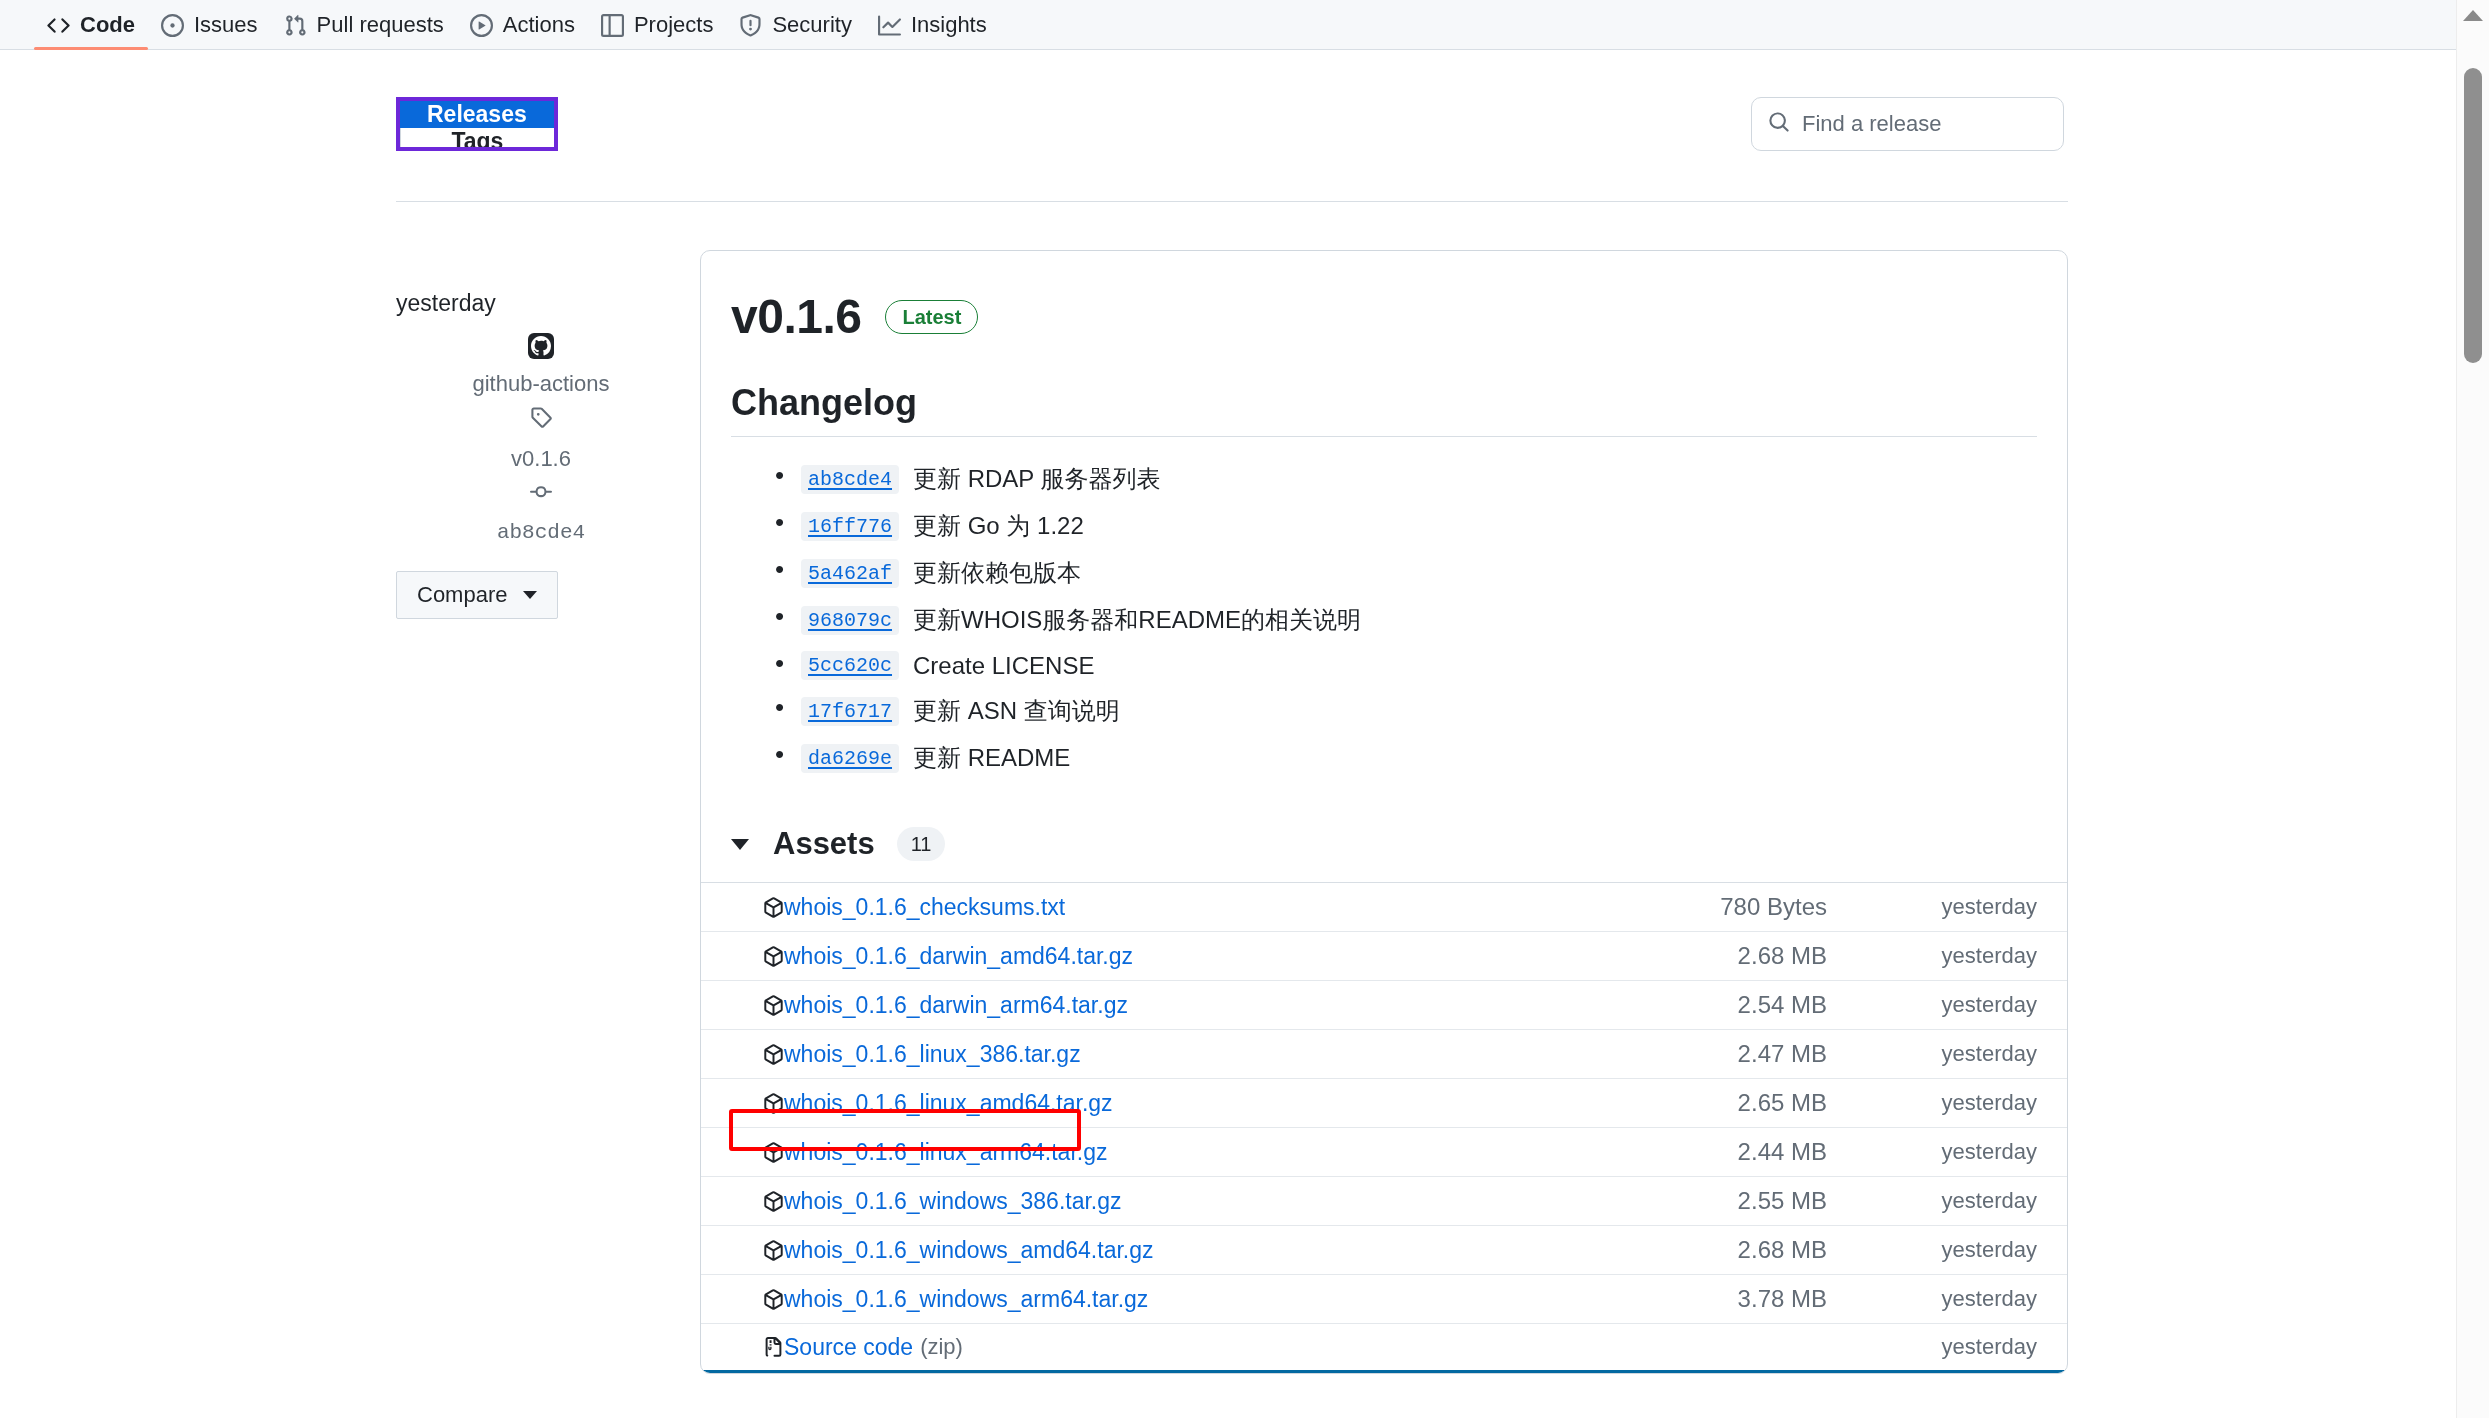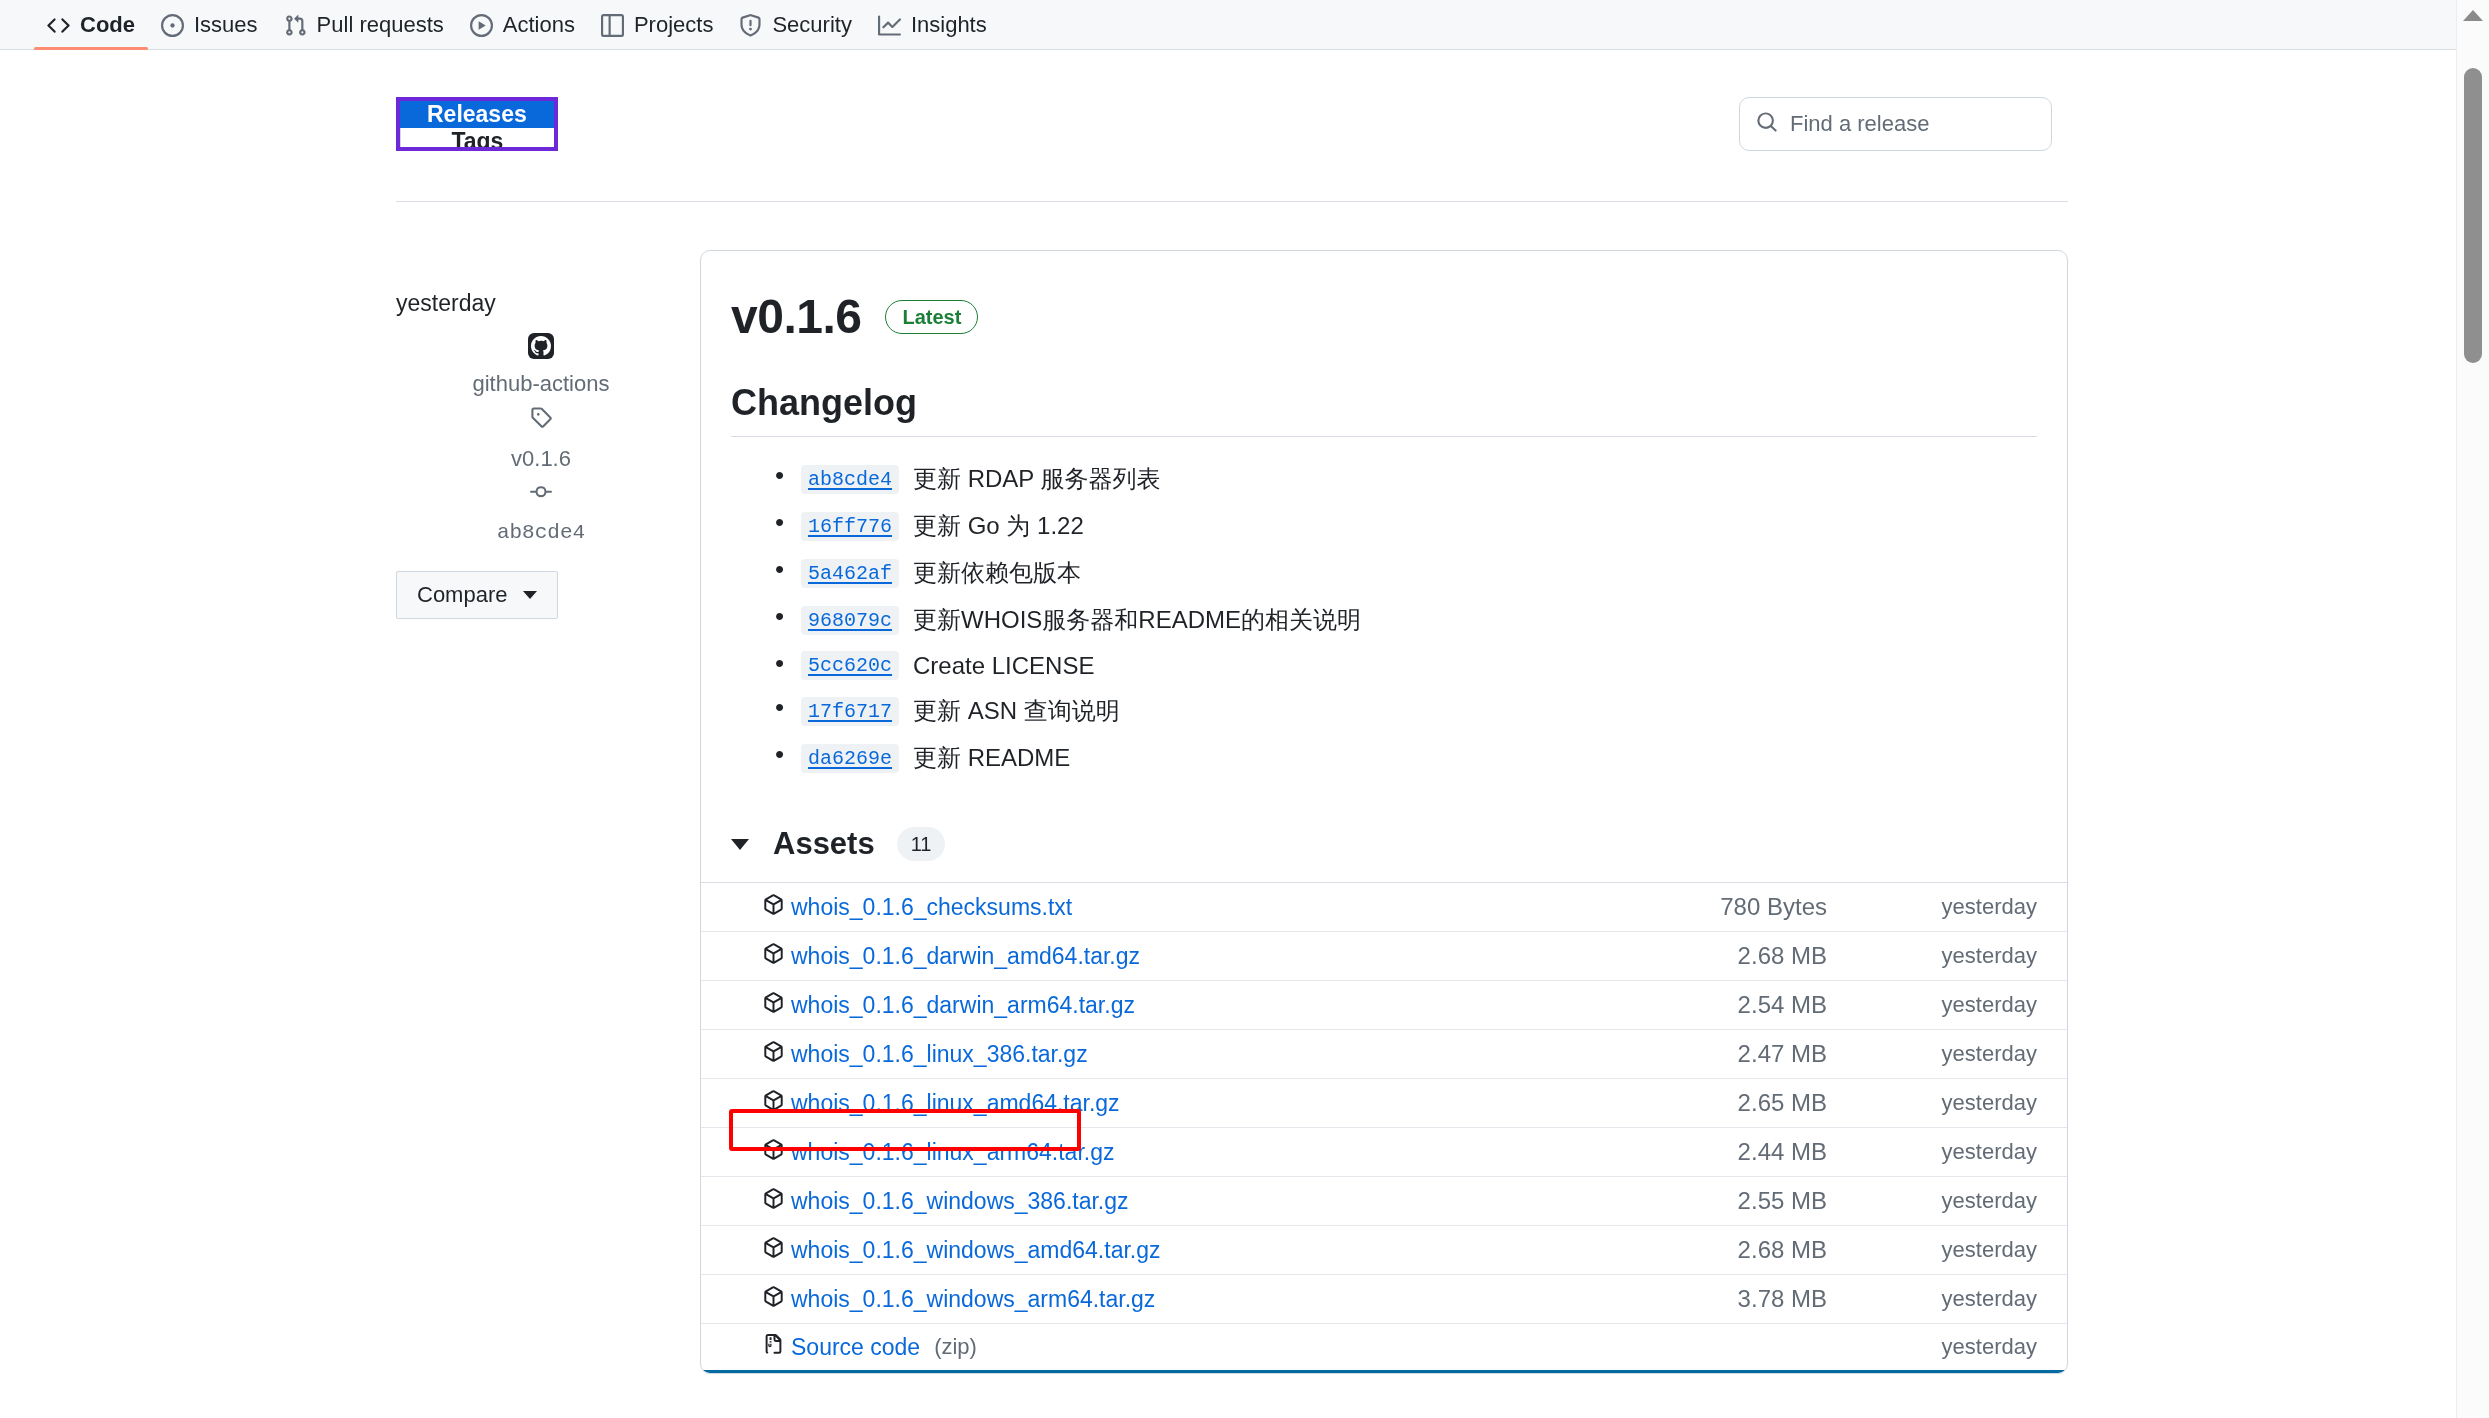--- a/index.html
+++ b/index.html
@@ -54,21 +54,21 @@
   .seg {
     display: flex; align-items: center; justify-content: center;
     padding: 0 27px; font-size: 23px; color: #1f2328;
     background: #ffffff; cursor: pointer; font-weight: 600;
     white-space: nowrap;
   }
   .seg.active { background: #0969da; color: #ffffff; }
   .seg + .seg { border-left: 1px solid #d0d7de; }
 
   .search-box {
-    position: absolute; right: 16px; top: 0;
+    position: absolute; right: 4px; top: 0;
     width: 313px; height: 54px;
     border: 1px solid #d0d7de; border-radius: 10px;
     background: #ffffff;
     display: flex; align-items: center; gap: 12px;
     padding: 0 16px;
   }
   .search-box .ph { font-size: 22px; color: #636c76; }
 
   .toolbar-rule {
     position: absolute; top: 151px; left: 396px;
@@ -165,21 +165,21 @@
     margin: 0 -30px; border-top: 1px solid #d8dee4;
   }
   .asset-row {
     display: flex; align-items: center;
     height: 49px; padding: 0 30px 0 0;
     border-bottom: 1px solid #e4e8ec;
     font-size: 23px; cursor: pointer; position: relative;
   }
   .asset-row:last-child { border-bottom: 3px solid #0369a1; }
   .asset-name {
-    display: flex; align-items: flex-start; gap: 7px;
+    display: flex; align-items: center; 
     margin-left: 62px; flex: 1 1 auto; min-width: 0;
   }
   .asset-link {
     color: #0969da; font-size: 23px; white-space: nowrap; cursor: pointer;
   }
   .asset-suffix { color: #636c76; font-size: 22px; margin-left: 7px; }
   .asset-size {
     width: 300px; text-align: right; color: #636c76; font-size: 24px;
     flex: none;
   }

